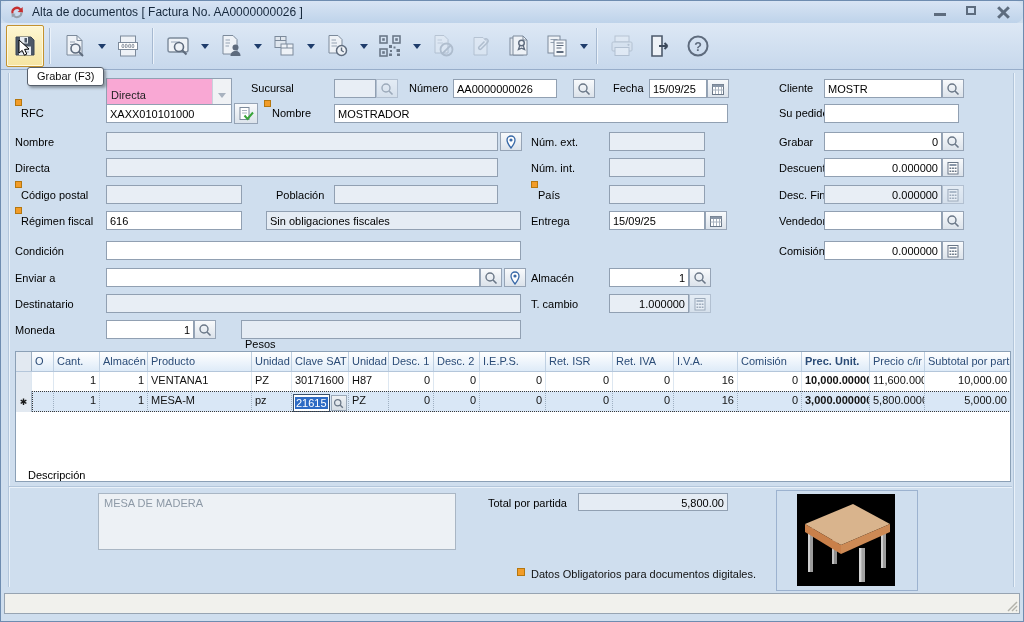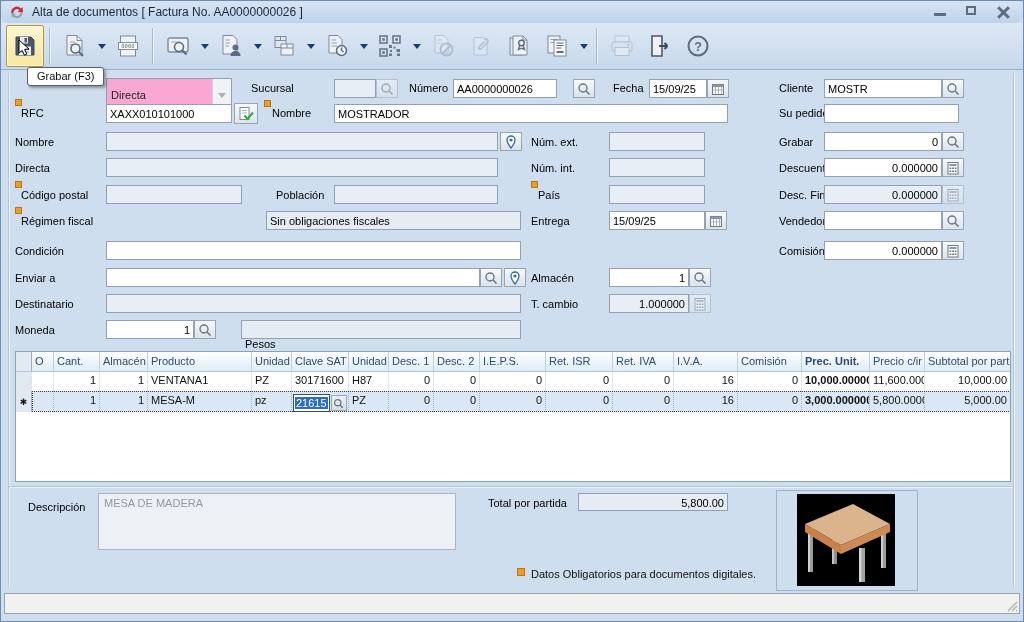--- a/index.html
+++ b/index.html
@@ -408,20 +408,21 @@
           <rect x="8.7" y="6.5" width="1.8" height="1.5"></rect>
           <rect x="3.5" y="9.5" width="1.8" height="1.5"></rect>
           <rect x="6.1" y="9.5" width="1.8" height="1.5"></rect>
           <rect x="8.7" y="9.5" width="1.8" height="1.5"></rect>
         </g>
       </svg>
   </button>
 
   <span class="req" style="left:14px;top:206px"></span>
   <span class="lbl" style="left:20px;top:214px">Régimen fiscal</span>
+  <input class="fld" style="left: 105px; top: 210px; width: 136px;" value="616">
   <div class="fld ro" style="left:265px;top:210px;width:255px;padding-top:3px">Sin obligaciones fiscales</div>
   <span class="lbl" style="left:530px;top:214px">Entrega</span>
   <input class="fld" style="left: 608px; top: 210px; width: 96px;" value="15/09/25">
   <button class="sbtn" style="left:704px;top:210px">
     <svg width="14" height="14" viewBox="0 0 14 14">
         <rect x="1.5" y="2.5" width="11" height="10" fill="#fff" stroke="#6a7787"></rect>
         <rect x="1.5" y="2.5" width="11" height="2.5" fill="#8a97a8"></rect>
         <line x1="4.5" y1="5" x2="4.5" y2="12" stroke="#aab4c0"></line>
         <line x1="7.5" y1="5" x2="7.5" y2="12" stroke="#aab4c0"></line>
         <line x1="10.5" y1="5" x2="10.5" y2="12" stroke="#aab4c0"></line>
@@ -578,21 +579,21 @@
         <div class="gc w12 num">0</div>
         <div class="gc w13 num">16</div>
         <div class="gc w14 num">0</div>
         <div class="gc w15 num">3,000.000000</div>
         <div class="gc w16 num">5,800.000000</div>
         <div class="gc w17 num">5,000.00</div>
       </div>
     </div>
   </div>
 
-  <span class="lbl" style="left:27px;top:500px">Descripción</span>
+  <span class="lbl" style="left:27px;top:468px">Descripción</span>
   <div class="descbox">MESA DE MADERA</div>
   <span class="lbl" style="left:487px;top:496px">Total por partida</span>
   <div class="fld ro num totalfld" style="padding-top:3px">5,800.00</div>
 
   <div class="imgbox">
     <div class="imgblack">
       <svg width="98" height="92" viewBox="0 0 98 92">
         <rect x="11" y="34" width="5" height="44" fill="#9c9c9c"></rect>
           <rect x="11" y="34" width="2" height="44" fill="#cfcfcf"></rect>
         <rect x="35" y="46" width="5" height="24" fill="#8f8f8f"></rect>

